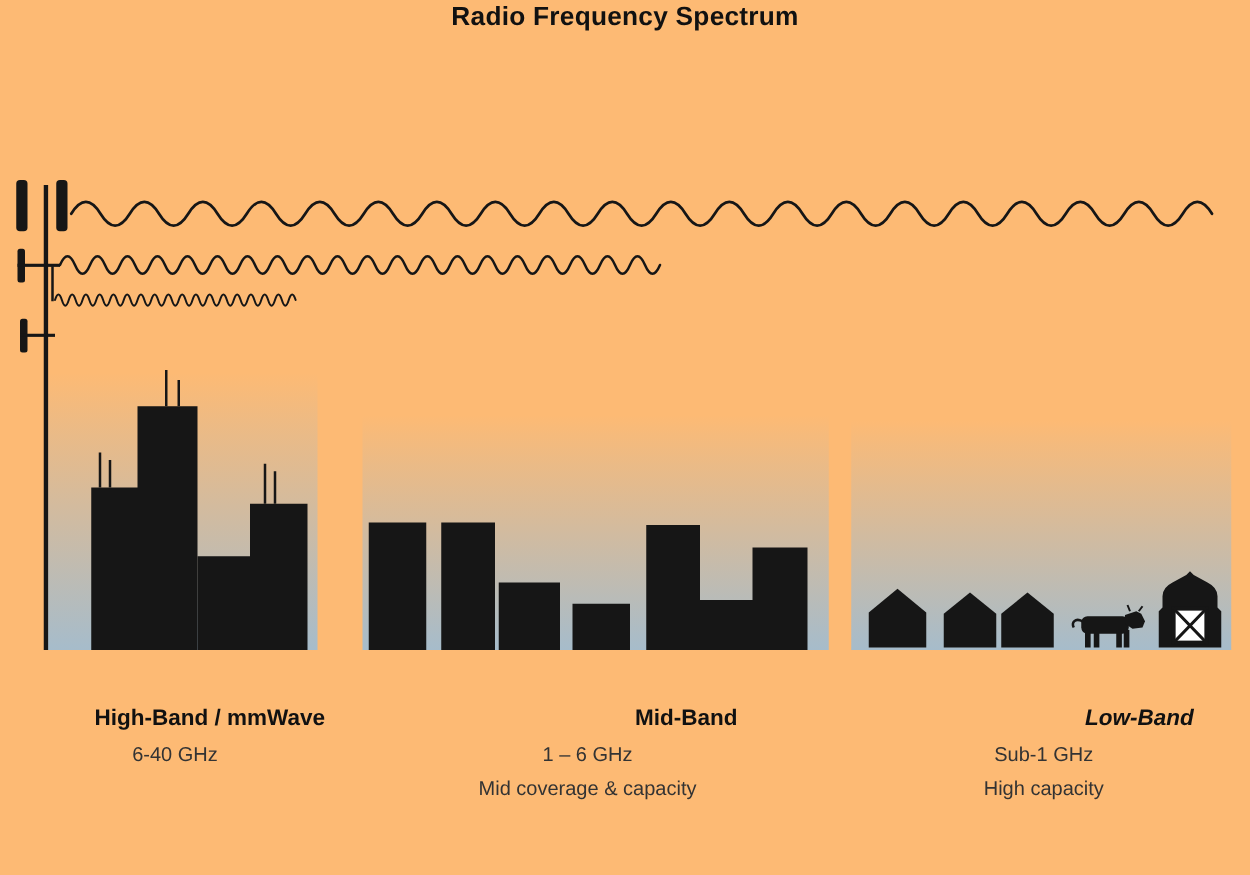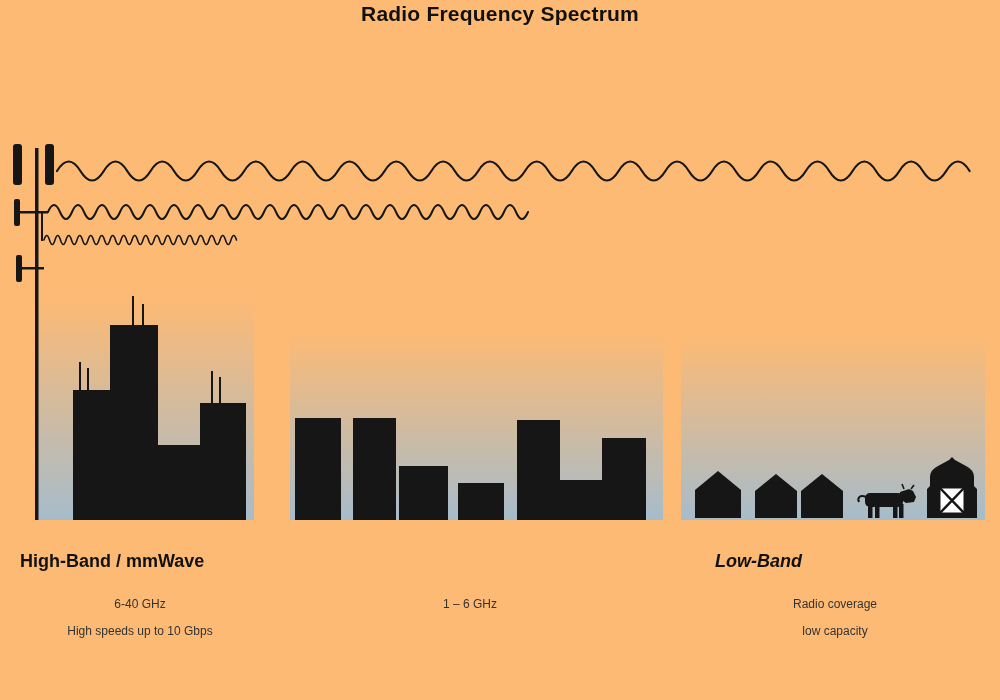--- a/index.html
+++ b/index.html
@@ -1,26 +1,26 @@
 <!DOCTYPE html>
 <html style="--title: #111111; --text: #333333; --silhouette: #161616; --gradient-bottom: #a6bccb;"><head>
 <meta charset="utf-8">
 <style>
   html,body{margin:0;padding:0;background:#ffffff;}
   body{width:1000px;height:700px;font-family:"Liberation Sans",sans-serif;}
   .stage{position:relative;width:1000px;height:700px;background:#fdba74;overflow:hidden;}
   .gfx{position:absolute;left:0;top:0;}
   .title{position:absolute;top:2px;left:0;width:100%;text-align:center;
          font-size:21px;font-weight:700;letter-spacing:.2px;color:var(--title,#111);}
-  .band-label{position:absolute;top:551px;text-align:left;font-size:18px;
+  .band-label{position:absolute;top:564px;text-align:right;font-size:18px;
               font-weight:700;color:var(--title,#111);}
   .band-label.high{left:20px;width:240px;}
   .band-label.mid{left:350px;width:240px;}
   .band-label.low{left:715px;width:240px;font-style:italic;}
-  .band-sub{position:absolute;top:591px;text-align:center;font-size:12px;
+  .band-sub{position:absolute;top:591px;text-align:center;font-size:16px;
             line-height:27px;color:var(--text,#333);}
   .band-sub.high{left:10px;width:260px;}
   .band-sub.mid{left:340px;width:260px;}
   .band-sub.low{left:700px;width:270px;}
   svg .ink{fill:var(--silhouette,#161616);}
   svg .line{stroke:var(--silhouette,#161616);fill:none;}
   svg .wave{stroke:var(--silhouette,#161616);fill:none;stroke-linecap:round;}
   svg .door{fill:#ffffff;stroke:var(--silhouette,#161616);}
   .stopA{stop-color:var(--gradient-bottom,#a6bccb);stop-opacity:0;}
   .stopM{stop-color:var(--gradient-bottom,#a6bccb);stop-opacity:.3;}
@@ -99,29 +99,30 @@
     </g>
 
     <path class="wave" stroke-width="2.2" d="M 57 171 q 11.7 -19 23.4 0 t 23.4 0 t 23.4 0 t 23.4 0 t 23.4 0 t 23.4 0 t 23.4 0 t 23.4 0 t 23.4 0 t 23.4 0 t 23.4 0 t 23.4 0 t 23.4 0 t 23.4 0 t 23.4 0 t 23.4 0 t 23.4 0 t 23.4 0 t 23.4 0 t 23.4 0 t 23.4 0 t 23.4 0 t 23.4 0 t 23.4 0 t 23.4 0 t 23.4 0 t 23.4 0 t 23.4 0 t 23.4 0 t 23.4 0 t 23.4 0 t 23.4 0 t 23.4 0 t 23.4 0 t 23.4 0 t 23.4 0 t 23.4 0 t 23.4 0 t 23.4 0"></path>
     <path class="wave" stroke-width="2" d="M 48 212 q 6 -14 12 0 t 12 0 t 12 0 t 12 0 t 12 0 t 12 0 t 12 0 t 12 0 t 12 0 t 12 0 t 12 0 t 12 0 t 12 0 t 12 0 t 12 0 t 12 0 t 12 0 t 12 0 t 12 0 t 12 0 t 12 0 t 12 0 t 12 0 t 12 0 t 12 0 t 12 0 t 12 0 t 12 0 t 12 0 t 12 0 t 12 0 t 12 0 t 12 0 t 12 0 t 12 0 t 12 0 t 12 0 t 12 0 t 12 0 t 12 0"></path>
     <path class="wave" stroke-width="1.6" d="M 44 240 q 2.75 -9 5.5 0 t 5.5 0 t 5.5 0 t 5.5 0 t 5.5 0 t 5.5 0 t 5.5 0 t 5.5 0 t 5.5 0 t 5.5 0 t 5.5 0 t 5.5 0 t 5.5 0 t 5.5 0 t 5.5 0 t 5.5 0 t 5.5 0 t 5.5 0 t 5.5 0 t 5.5 0 t 5.5 0 t 5.5 0 t 5.5 0 t 5.5 0 t 5.5 0 t 5.5 0 t 5.5 0 t 5.5 0 t 5.5 0 t 5.5 0 t 5.5 0 t 5.5 0 t 5.5 0 t 5.5 0 t 5.5 0"></path>
   </svg>
 
   <div class="title">Radio Frequency Spectrum</div>
 
   <div class="band-label high">High-Band / mmWave</div>
+  <div class="band-label mid">Mid-Band</div>
   <div class="band-label low">Low-Band</div>
 
   <div class="band-sub high">
     <div>6-40 GHz</div>
-    <div>High speeds up to 10 Gbps</div>
   </div>
 
   <div class="band-sub mid">
     <div>1 – 6 GHz</div>
+    <div>Mid coverage &amp; capacity</div>
   </div>
 
   <div class="band-sub low">
-    <div>Radio coverage</div>
-    <div>low capacity</div>
+    <div>Sub-1 GHz</div>
+    <div>High capacity</div>
   </div>
 
 </div>
 
 </body></html>

